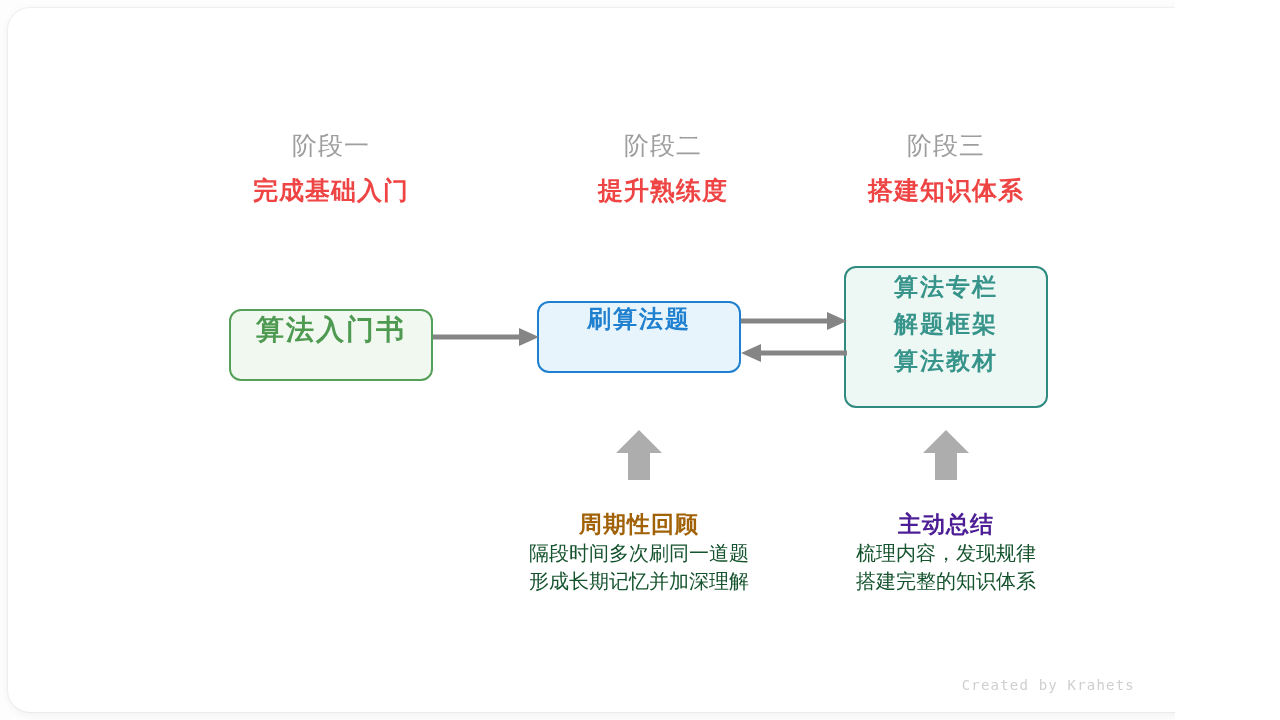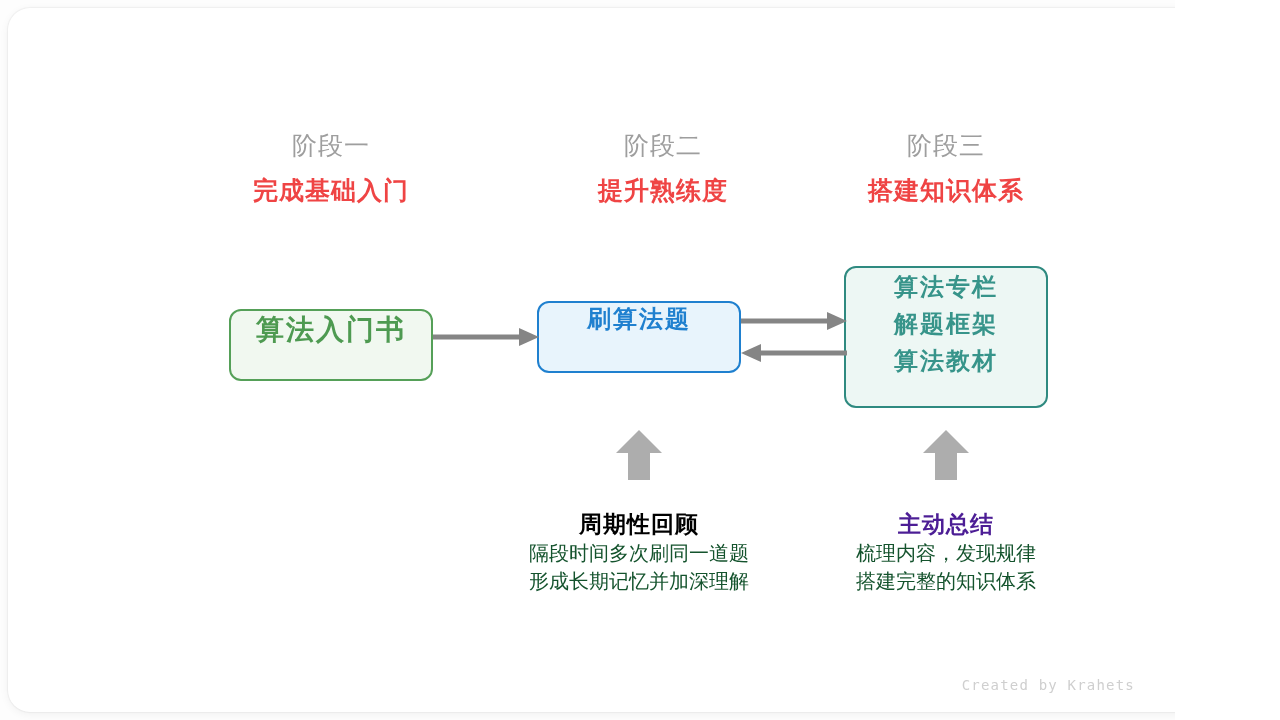--- a/index.html
+++ b/index.html
@@ -139,21 +139,21 @@
     white-space: nowrap;
   }
   .note .note-body {
     font-size: 20px;
     color: #14532d;
     line-height: 28px;
   }
   .note .note-body div { white-space: nowrap; }
 
   #note-review  { left: 479px; top: 509px; }
-  #note-review .note-title { color: #000000; }
+  #note-review .note-title { color: #a16207; }
 
   #note-summary { left: 786px; top: 509px; }
   #note-summary .note-title { color: #4c1d95; }
 
   
   #credit {
     position: absolute;
     right: 40px;
     bottom: 27px;
     font-family: "DejaVu Sans Mono", "Liberation Mono", monospace;

